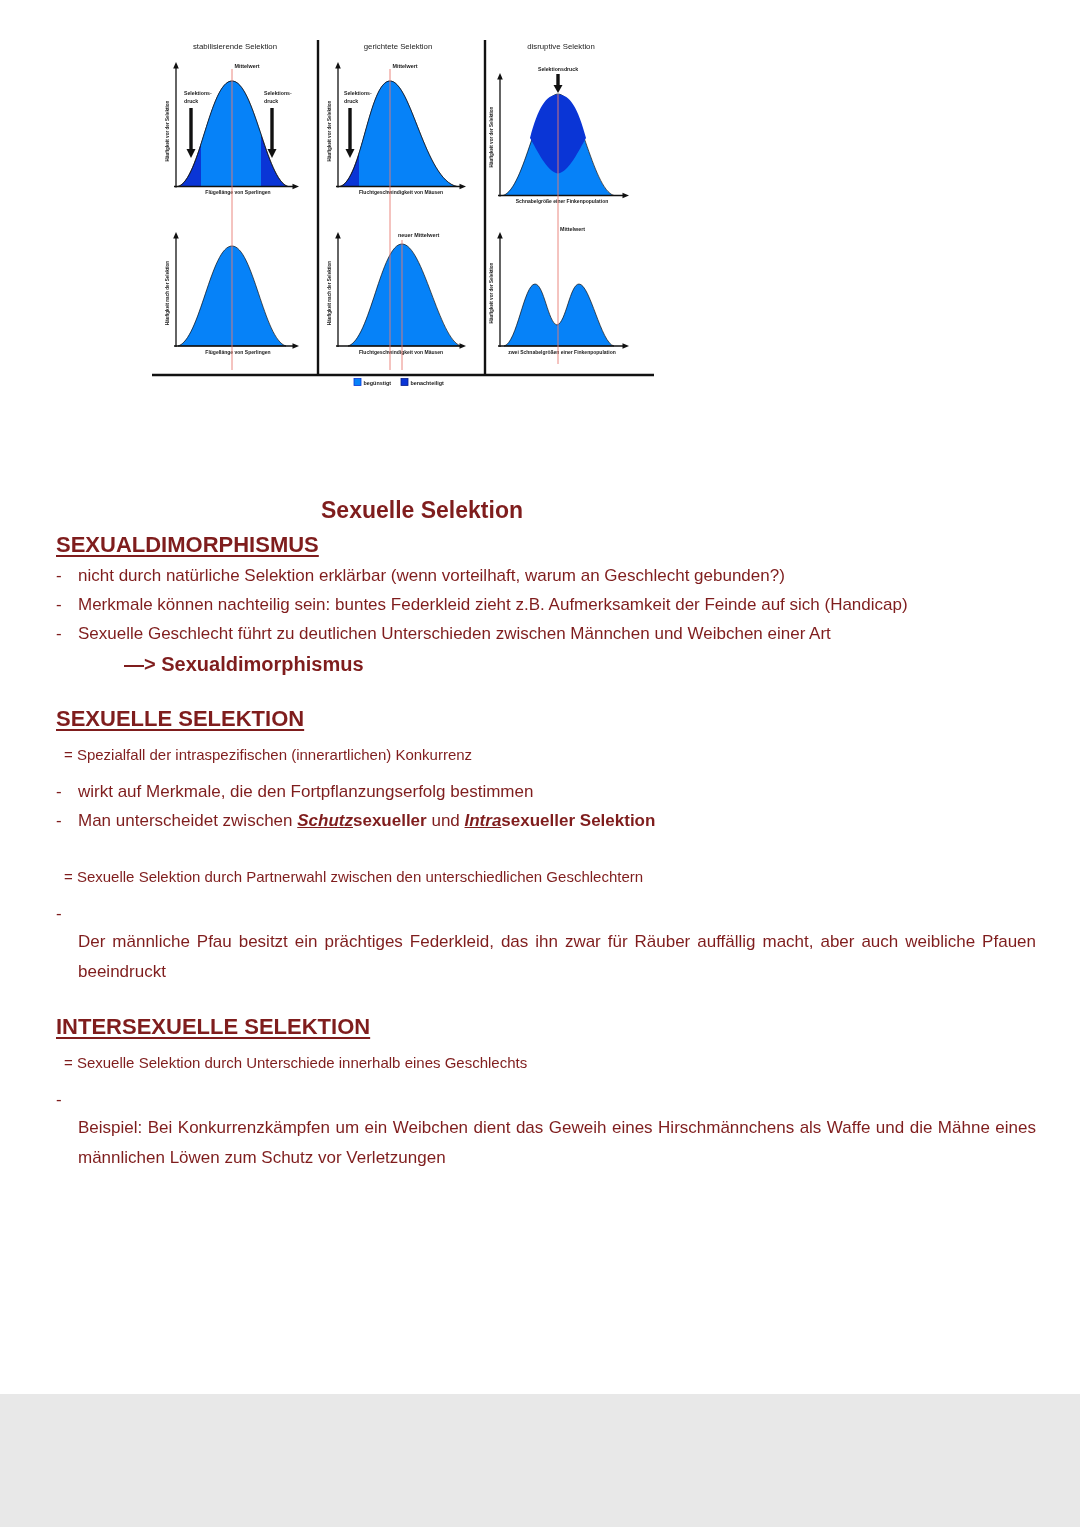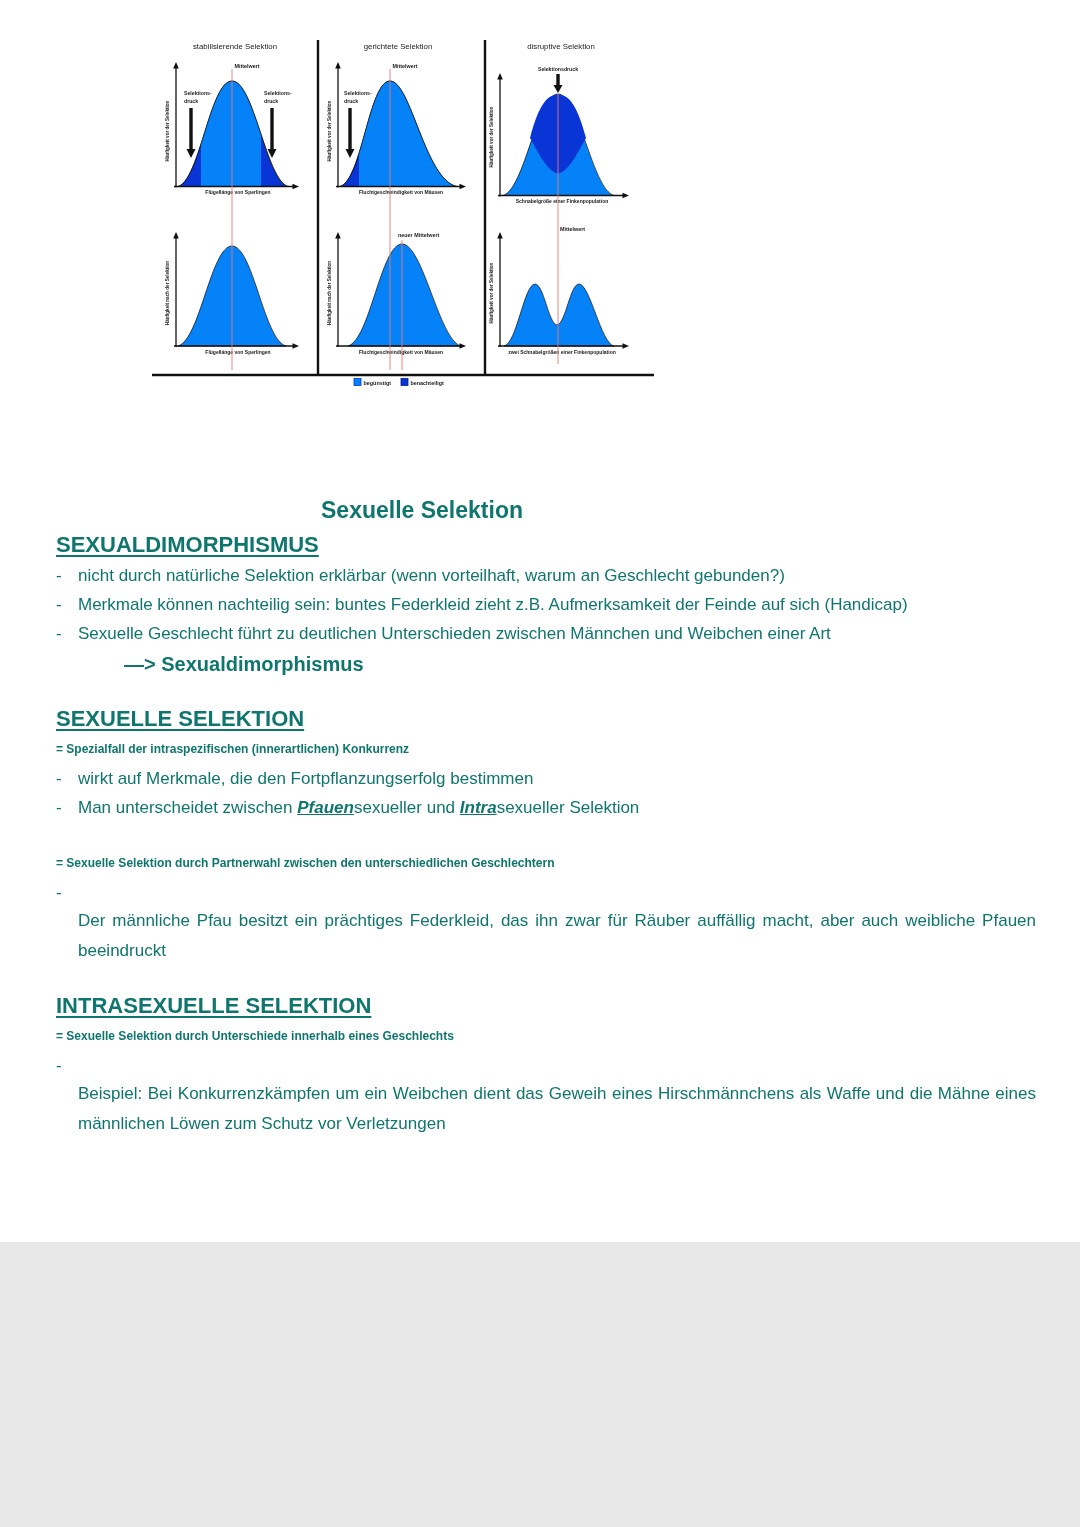--- a/index.html
+++ b/index.html
@@ -1,21 +1,21 @@
 <!DOCTYPE html>
 <html><head>
 <meta charset="utf-8">
 <style>
   html,body{margin:0;padding:0;background:#e8e8e8;}
   .page{
     position:relative;
-    width:1080px;height:1242px;
+    width:1080px;height:1394px;
     background:#ffffff;
     font-family:"Liberation Sans", sans-serif;
-    color:#0f766e;
+    color:#7f1d1d;
     overflow:hidden;
   }
   
   .figure{
     position:absolute;left:148px;top:34px;width:514px;height:366px;
   }
   .figure svg{display:block;width:514px;height:366px;}
   .figure text{font-family:"Liberation Sans", sans-serif;fill:#222;}
   .ftitle{font-size:7.8px;font-weight:500;}
   .faxis{font-size:5px;font-weight:600;}
@@ -33,30 +33,30 @@
   }
   .sec-heading{
     font-size:22px;font-weight:700;line-height:26px;
     text-decoration:underline;
     text-decoration-thickness:1.5px;
     text-underline-offset:3px;
     margin:0 0 3px 0;
   }
   .sec{margin:0 0 0 0;}
   .sec + .sec{margin-top:27px;}
-  .line{font-size:12px;line-height:29px;margin:0;font-weight:bold;}
+  .line{font-size:15px;line-height:29px;margin:8px;}
   .bullet{display:flex;font-size:17px;line-height:29px;}
   .bullet .dash{flex:0 0 22px;}
   .bullet .btext{flex:1 1 auto;}
   .bullet .btext.just{text-align:justify;line-height:30px;margin-top:28px;}
   .arrow-note{
     font-size:20px;font-weight:700;line-height:29px;margin:2px 0 0 68px;
   }
   .bi{font-weight:700;font-style:italic;text-decoration:underline;}
-  .b{font-weight:400;}
+  .b{font-weight:700;}
 </style>
 </head>
 <body>
 
 <div class="page">
 
   <div class="figure">
     <svg viewBox="0 0 514 366">
       <defs>
         <clipPath id="clip-c1">
@@ -205,34 +205,34 @@
 
     <div class="sec">
       <h2 class="sec-heading">SEXUELLE SELEKTION</h2>
       <p class="line">= Spezialfall der intraspezifischen (innerartlichen) Konkurrenz</p>
       <div class="bullet">
         <span class="dash">-</span>
         <span class="btext">wirkt auf Merkmale, die den Fortpflanzungserfolg bestimmen</span>
       </div>
       <div class="bullet">
         <span class="dash">-</span>
-        <span class="btext"><span>Man unterscheidet zwischen </span><span class="bi">Pfauen</span><span class="b">sexueller</span><span> und </span><span class="bi">Intra</span><span class="b">sexueller Selektion</span></span>
+        <span class="btext"><span>Man unterscheidet zwischen </span><span class="bi">Schutz</span><span class="b">sexueller</span><span> und </span><span class="bi">Intra</span><span class="b">sexueller Selektion</span></span>
       </div>
     </div>
 
     <div class="sec">
       <p class="line">= Sexuelle Selektion durch Partnerwahl zwischen den unterschiedlichen Geschlechtern</p>
       <div class="bullet">
         <span class="dash">-</span>
         <span class="btext just">Der männliche Pfau besitzt ein prächtiges Federkleid, das ihn zwar für Räuber auffällig macht, aber auch weibliche Pfauen beeindruckt</span>
       </div>
     </div>
 
     <div class="sec">
-      <h2 class="sec-heading">INTRASEXUELLE SELEKTION</h2>
+      <h2 class="sec-heading">INTERSEXUELLE SELEKTION</h2>
       <p class="line">= Sexuelle Selektion durch Unterschiede innerhalb eines Geschlechts</p>
       <div class="bullet">
         <span class="dash">-</span>
         <span class="btext just">Beispiel: Bei Konkurrenzkämpfen um ein Weibchen dient das Geweih eines Hirschmännchens als Waffe und die Mähne eines männlichen Löwen zum Schutz vor Verletzungen</span>
       </div>
     </div>
 
   </div>
 </div>
 

